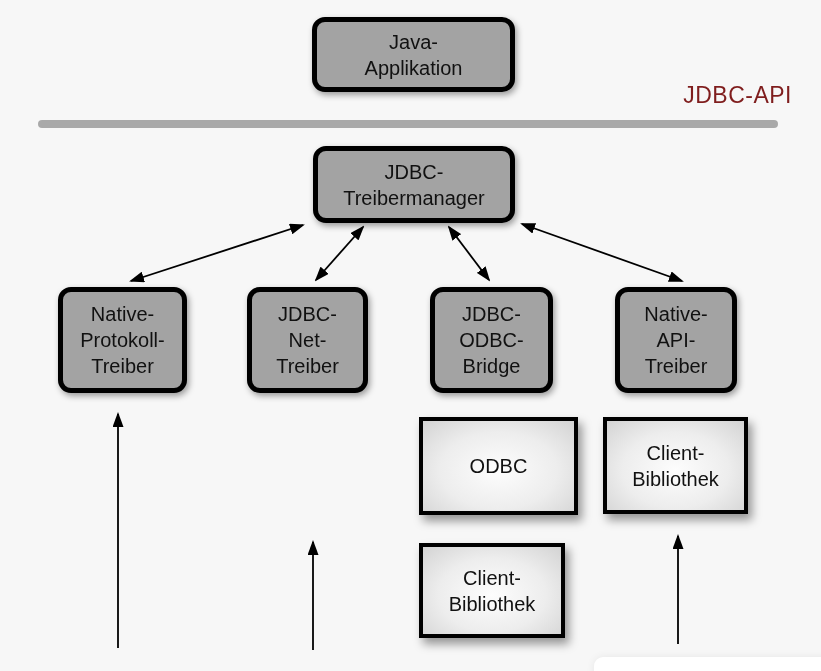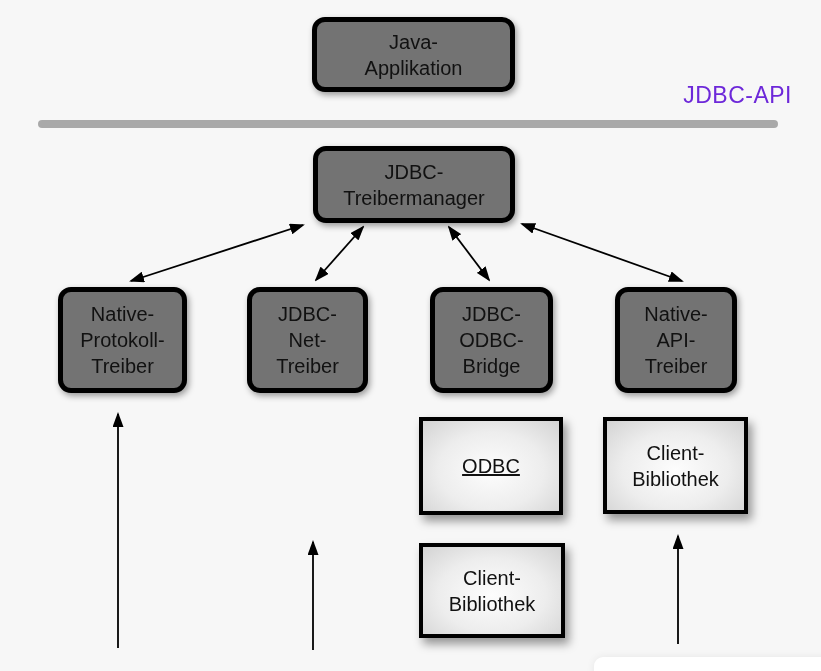--- a/index.html
+++ b/index.html
@@ -4,42 +4,42 @@
 <style>
   html,body { margin:0; padding:0; background:#f7f7f7; }
   .canvas {
     position:relative; width:821px; height:671px; overflow:hidden;
     background:#f7f7f7;
     font-family:"Liberation Sans", sans-serif;
     color:#111;
   }
   .rbox {
     position:absolute; box-sizing:border-box;
-    background:#737373; border:5px solid #000;
+    background:#a3a3a3; border:5px solid #000;
     border-radius:13px;
     box-shadow:2px 3px 6px rgba(0,0,0,0.38);
     display:flex; align-items:center; justify-content:center;
     text-align:center; font-size:20px; line-height:1.3;
   }
   .gbox {
     position:absolute; box-sizing:border-box;
     border:4px solid #000; border-radius:0;
     background:radial-gradient(ellipse at 50% 55%, #fdfdfd 0%, #ededed 55%, #d3d3d3 100%);
     box-shadow:4px 6px 9px rgba(0,0,0,0.40);
     display:flex; align-items:center; justify-content:center;
     text-align:center; font-size:20px; line-height:1.3;
   }
   .label { white-space:pre-line; }
   .sep {
     position:absolute; left:38px; top:120px; width:740px; height:8px;
     border-radius:4px;
   }
   .api-label {
     position:absolute; right:29px; top:82px;
-    font-size:23px; letter-spacing:0.5px; color:#6d28d9;
+    font-size:23px; letter-spacing:0.5px; color:#7f1d1d;
   }
   svg.arrows { position:absolute; left:0; top:0; pointer-events:none; }
   svg.arrows line { stroke:#000; stroke-width:1.8; }
   .partial-box {
     position:absolute; left:594px; top:657px; width:240px; height:20px;
     background:#ffffff; border-radius:9px 0 0 0;
     box-shadow:0 0 8px rgba(0,0,0,0.07);
   }
 </style>
 </head>
@@ -74,21 +74,21 @@
     <span class="label">JDBC-
 ODBC-
 Bridge</span>
   </div>
   <div class="rbox" style="left:615px; top:287px; width:122px; height:106px;">
     <span class="label">Native-
 API-
 Treiber</span>
   </div>
 
-  <div class="gbox" style="left:419px; top:417px; width:144px; height:98px;text-decoration:underline;">
+  <div class="gbox" style="left:419px; top:417px; width:159px; height:98px;">
     <span class="label">ODBC</span>
   </div>
   <div class="gbox" style="left:603px; top:417px; width:145px; height:97px;">
     <span class="label">Client-
 Bibliothek</span>
   </div>
 
   <div class="gbox" style="left:419px; top:543px; width:146px; height:95px;">
     <span class="label">Client-
 Bibliothek</span>

